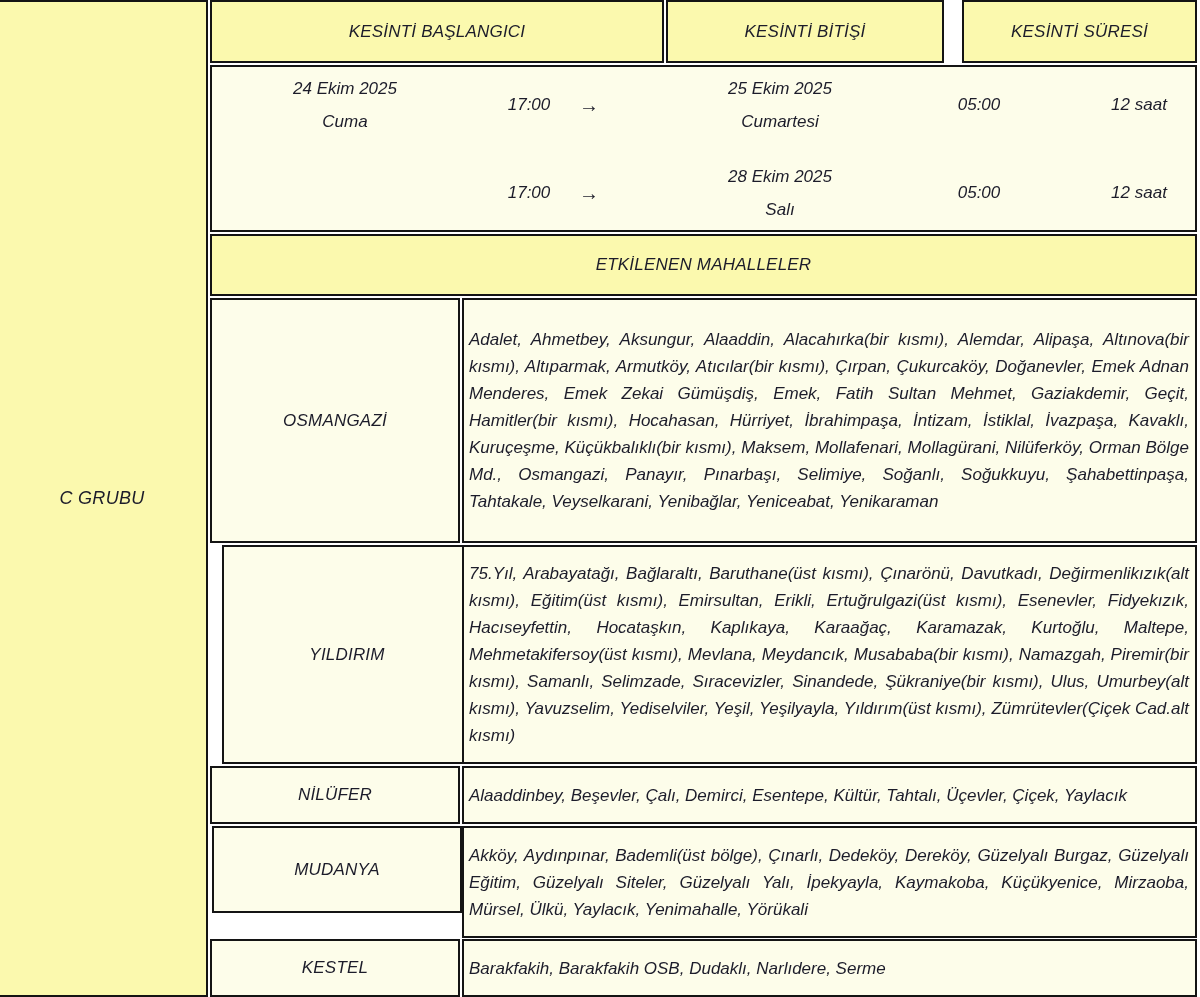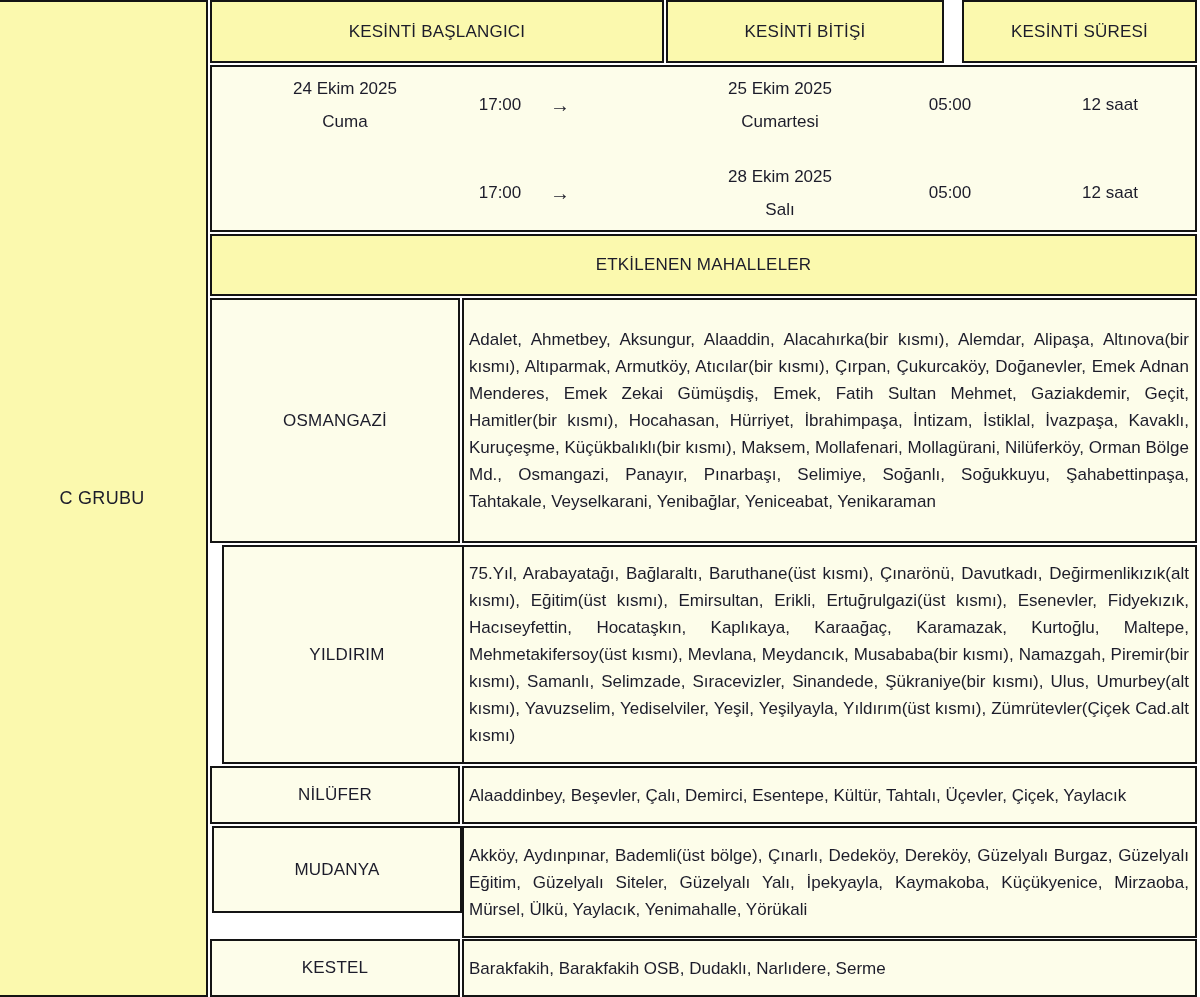--- a/index.html
+++ b/index.html
@@ -9,35 +9,35 @@
     --gap:#FFFFFF;
     --text:#1C1C2A;
   }
   *{box-sizing:border-box;margin:0;padding:0;}
   html,body{background:var(--gap);}
   body{font-family:"Liberation Sans","DejaVu Sans",sans-serif;color:var(--text);}
   .stage{
     position:relative;width:1200px;height:997px;overflow:hidden;background:var(--gap);
   }
   .cell{
-    position:absolute;border:2px solid var(--border);background:var(--cell_bg);
+    position:absolute;border:2px solid var(--border);background:var(--cell_bg);font-style:italic;
   }
   .yellow{background:var(--header_bg);}
   .center{display:flex;align-items:center;justify-content:center;text-align:center;}
   .hdr{font-size:17px;letter-spacing:.2px;}
   .group-cell{font-size:18px;letter-spacing:.3px;}
   
   .datecell{overflow:hidden;}
   .outage-row{position:absolute;left:0;right:0;height:66px;}
   .slot{
     position:absolute;top:0;transform:translateX(-50%);
     text-align:center;font-size:17px;white-space:nowrap;
   }
   .slot.two{line-height:33px;}
-  .slot.one{line-height:66px;}
+  .slot.one{line-height:66px;margin-left:29px;}
   .slot.arrow{font-size:20px;}
   
   .district-name{font-size:17px;letter-spacing:.2px;}
   .list-cell{display:flex;align-items:center;padding:10px 6px 10px 5px;overflow:hidden;}
   .list-text{
     width:100%;font-size:17px;line-height:27px;
     text-align:justify;text-justify:inter-word;
   }
 </style>
 </head>

